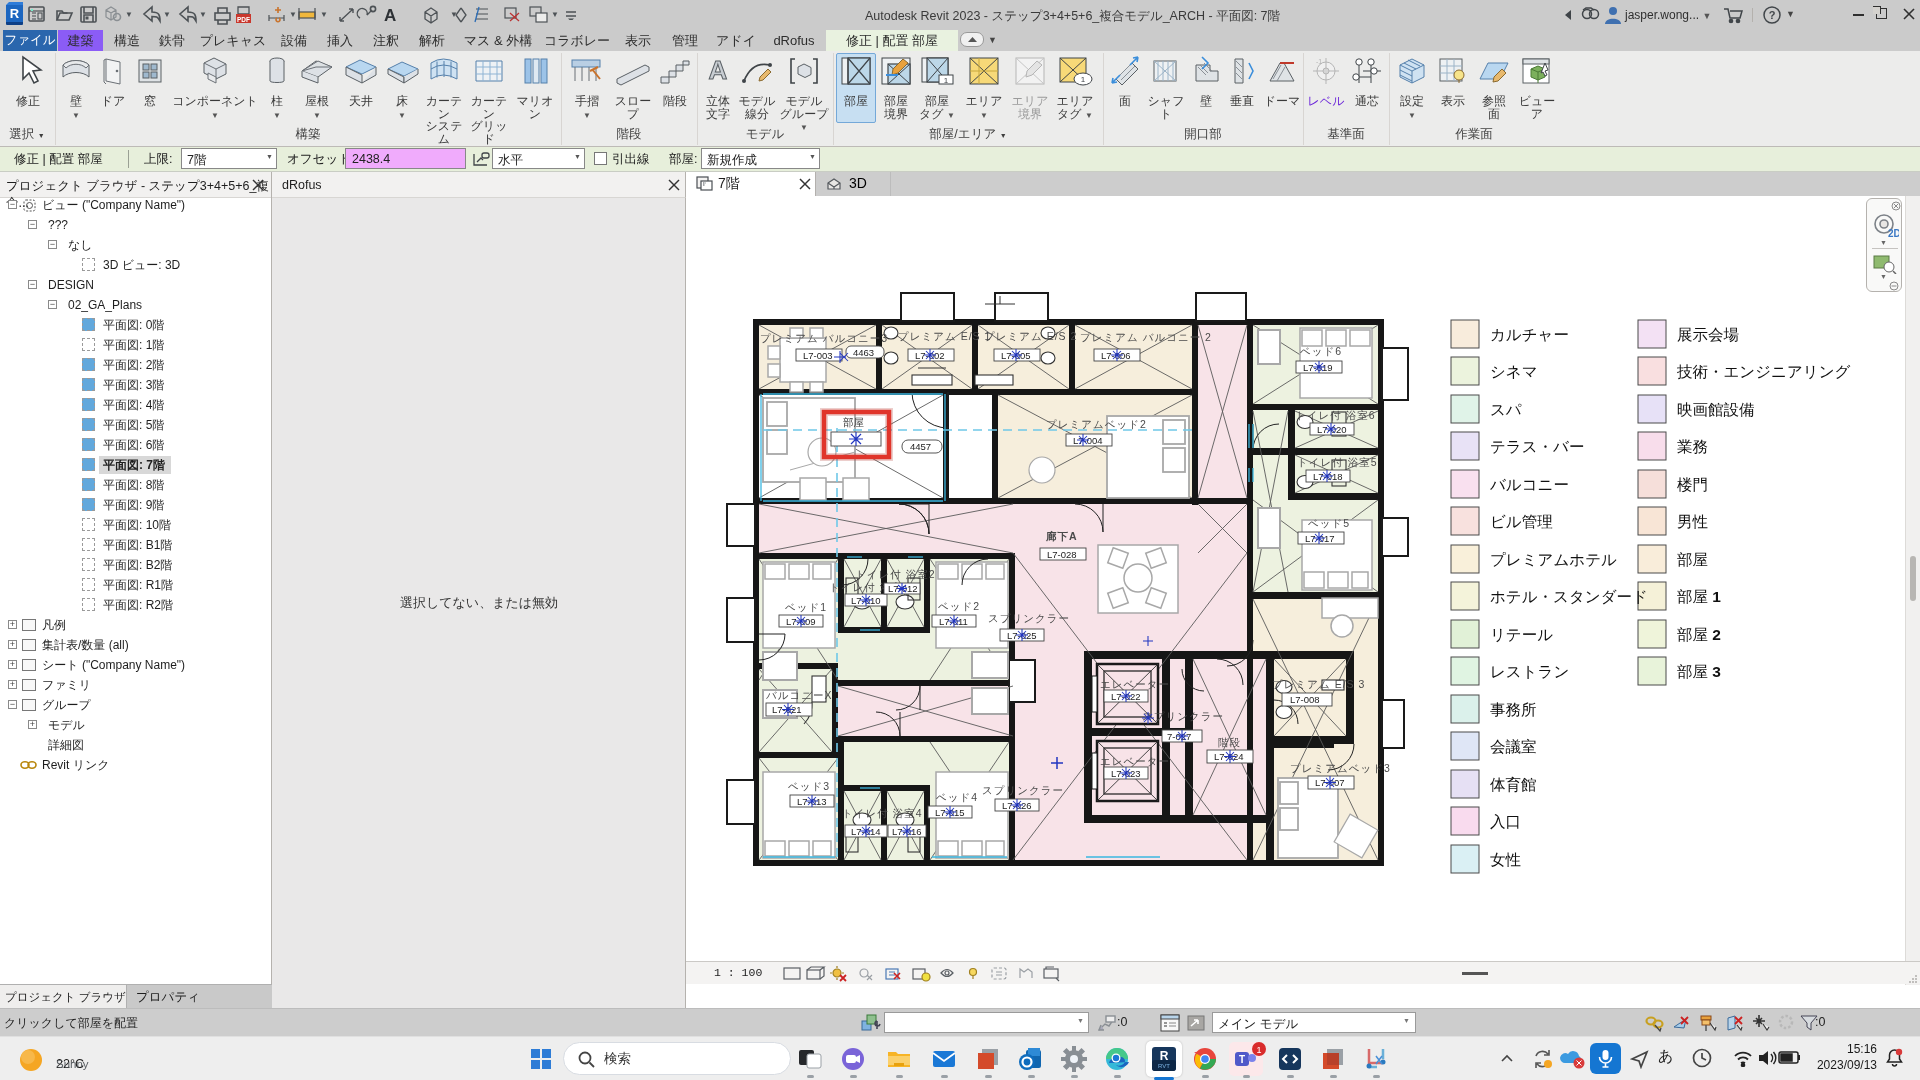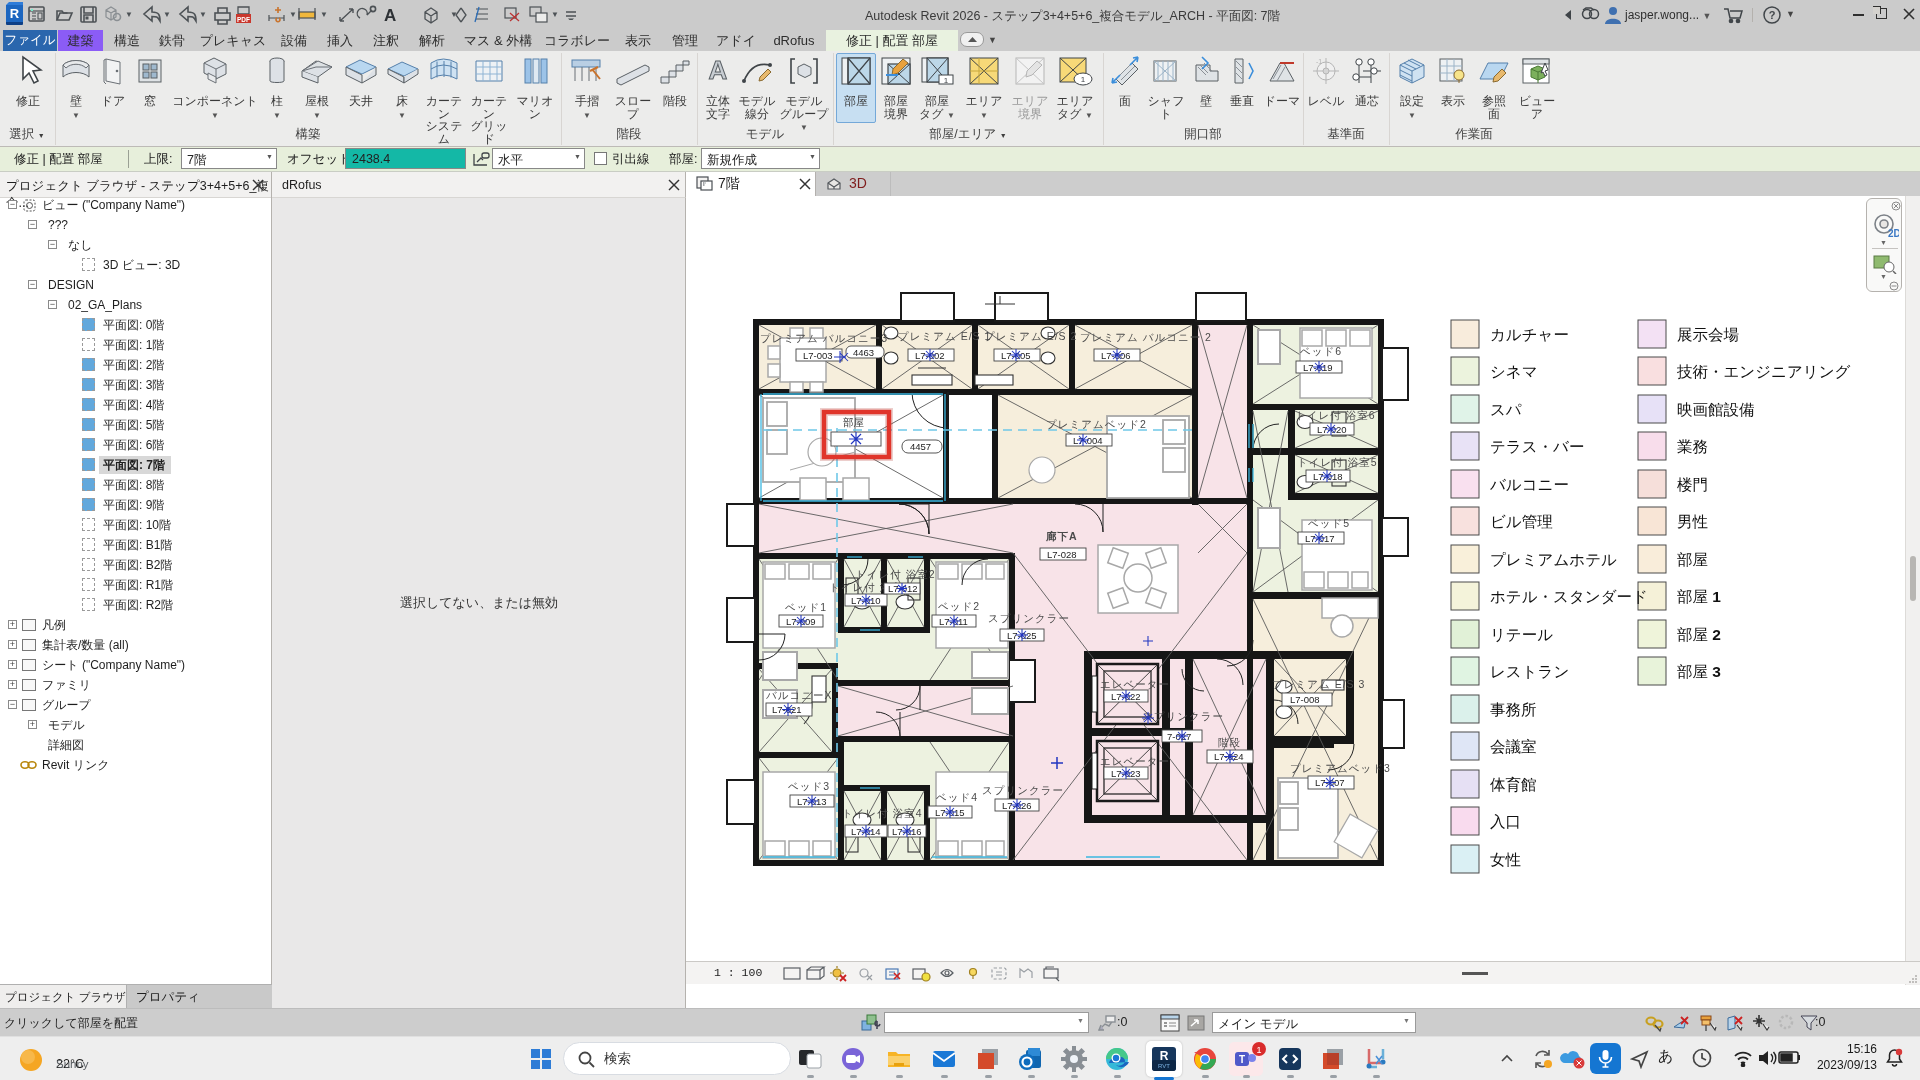--- a/index.html
+++ b/index.html
@@ -105,21 +105,21 @@
   <div class="abs" style="left:199px;top:10px;color:#4d5256;font-size:8px;">▼</div>
   <div class="abs" style="left:289px;top:10px;color:#4d5256;font-size:8px;">▼</div>
   <div class="abs" style="left:320px;top:10px;color:#4d5256;font-size:8px;">▼</div>
   <div class="abs" style="left:450px;top:10px;color:#4d5256;font-size:8px;">▼</div>
   <div class="abs" style="left:551px;top:10px;color:#4d5256;font-size:8px;">▼</div>
   <svg style="position:absolute;left:565px;top:10px;" width="12" height="10" stroke="#4d5256" stroke-width="1.4">
       <path d="M1 2 h10 M1 6 h10"></path>
       <path d="M3 8.5 l3 3 l3 -3" fill="#4d5256" stroke="none"></path>
     </svg>
 
-  <div class="abs" style="left:865px;top:8px;width:520px;font-size:12.5px;color:#3a3a3a;">Autodesk Revit 2026 - ステップ3+4+5+6_複合モデル_ARCH - 平面図: 7階</div>
+  <div class="abs" style="left:865px;top:8px;width:520px;font-size:12.5px;color:#3a3a3a;">Autodesk Revit 2023 - ステップ3+4+5+6_複合モデル_ARCH - 平面図: 7階</div>
 
   <svg style="position:absolute;left:1564px;top:9px;" width="8" height="12">
       <path d="M7 1 l-6 5 l6 5 z" fill="#3f4448"></path>
     </svg>
   <div class="abs" style="left:1578px;top:5px;">
     <svg width="24" height="20" fill="none" stroke="#41464a" stroke-width="1.5">
         <circle cx="9" cy="9" r="4.5"></circle>
         <circle cx="16" cy="9" r="4.5"></circle>
         <path d="M5 5 l3 -2 h5 l3 2"></path>
       </svg>
@@ -431,21 +431,21 @@
     <svg width="36" height="32">
         <path d="M6 26 l10 -18 l4 0 l10 18 z" fill="#dfe3e6" stroke="#5a6065"></path>
         <path d="M16 8 l14 0" stroke="#c0392b" stroke-width="2"></path>
         <path d="M9 24 l8 -14 m-4 16 l8 -14" stroke="#8a9096" fill="none"></path>
       </svg>
     <div class="rlbl">ドーマ</div>
   </div>
   <div class="pname" style="left:1104px;width:198px;">開口部</div>
   <div class="psep" style="left:1303px;"></div>
 
-  <div class="rbtn" style="left:1306px;width:40px;color:#404040;">
+  <div class="rbtn" style="left:1306px;width:40px;color:#6d28d9;">
     <svg width="36" height="32">
         <circle cx="18" cy="16" r="9" fill="#f0f0f0" stroke="#b5b5b5"></circle>
         <path d="M18 3 v26 M5 16 h26" stroke="#b5b5b5" fill="none"></path>
         <circle cx="18" cy="16" r="3" fill="#d5d5d5" stroke="#b5b5b5"></circle>
         <text x="8" y="9" font-size="7" fill="#b5b5b5">-1</text>
       </svg>
     <div class="rlbl">レベル</div>
   </div>
   <div class="rbtn" style="left:1348px;width:38px;">
     <svg width="36" height="32">
@@ -498,21 +498,21 @@
 
 <div class="abs" id="optionsbar" style="left:0;top:147px;width:1920px;height:25px;background:#e7efdb;border-bottom:1px solid #c9cdc4;font-size:12.5px;color:#222;">
   <div class="abs" style="left:14px;top:4px;">修正 | 配置 部屋</div>
   <div class="abs" style="left:128px;top:3px;width:1px;height:18px;background:#9aa094;"></div>
   <div class="abs" style="left:144px;top:4px;">上限:</div>
   <div class="abs" style="left:181px;top:1px;width:96px;height:21px;background:#fff;border:1px solid #888;">
     <span style="position:absolute;left:5px;top:3px;">7階</span>
       <span style="position:absolute;right:3px;top:4px;font-size:7px;color:#555;">▼</span>
   </div>
   <div class="abs" style="left:287px;top:4px;">オフセット:</div>
-  <div class="abs" style="left:345px;top:1px;width:121px;height:21px;background:#14b8a6;border:1px solid #888;">
+  <div class="abs" style="left:345px;top:1px;width:121px;height:21px;background:#f0abfc;border:1px solid #888;">
     <span style="position:absolute;left:6px;top:3px;">2438.4</span>
   </div>
   <div class="abs" style="left:472px;top:3px;">
     <svg width="19" height="18" fill="none" stroke="#3f4448" stroke-width="1.3">
         <path d="M2 4 v11 h13 M5 12 l4 -4 l2 2"></path>
         <rect x="10" y="3" width="7" height="5" rx="2"></rect>
       </svg>
   </div>
   <div class="abs" style="left:492px;top:1px;width:93px;height:21px;background:#fff;border:1px solid #888;">
     <span style="position:absolute;left:5px;top:3px;">水平</span>
@@ -702,21 +702,21 @@
       <svg style="position:absolute;left:113px;top:6px;" width="12" height="12" stroke="#333" stroke-width="1.5">
           <line x1="1" y1="1" x2="11" y2="11"></line>
           <line x1="11" y1="1" x2="1" y2="11"></line>
         </svg>
     </div>
     <div class="abs" style="left:131px;top:0;width:74px;height:24px;background:#cdcdcd;border-right:1px solid #bcbcbc;">
       <svg style="position:absolute;left:8px;top:4px;" width="18" height="16" fill="#e8e6e4" stroke="#55595e" stroke-width="1.2">
           <path d="M3 7 l6 -4 l6 4 v6 h-12 z"></path>
           <path d="M3 7 l6 4 l6 -4 M9 11 v2"></path>
         </svg>
-      <span style="position:absolute;left:32px;top:3px;font-size:14px;color:#7f1d1d;">3D</span>
+      <span style="position:absolute;left:32px;top:3px;font-size:14px;color:#000000;">3D</span>
     </div>
   </div>
 
   <svg class="abs" style="left:0;top:24px;" width="1219" height="789" viewBox="686 196 1219 789" font-family="Liberation Sans, sans-serif">
 
     <rect x="756" y="322" width="440" height="70" fill="#f6eedc"></rect>
 
     <rect x="759" y="392" width="190" height="110" fill="#ffffff"></rect>
 
     <rect x="949" y="392" width="49" height="110" fill="#ffffff"></rect>

